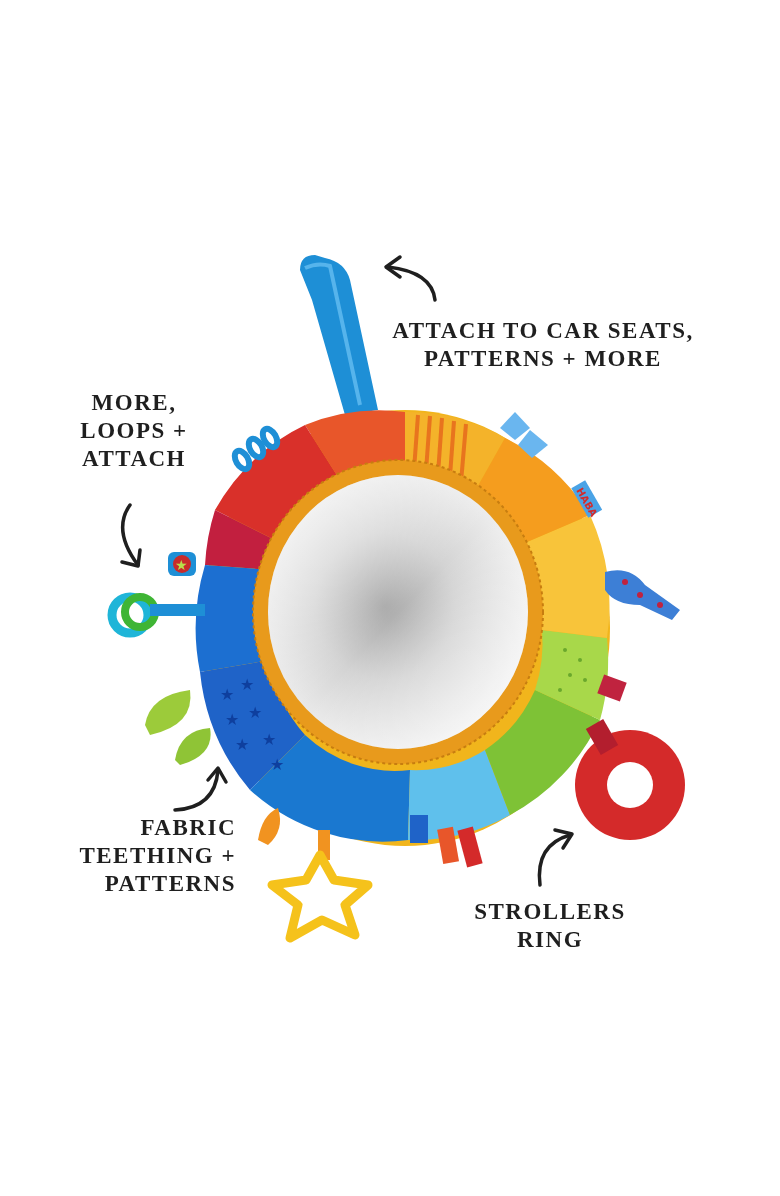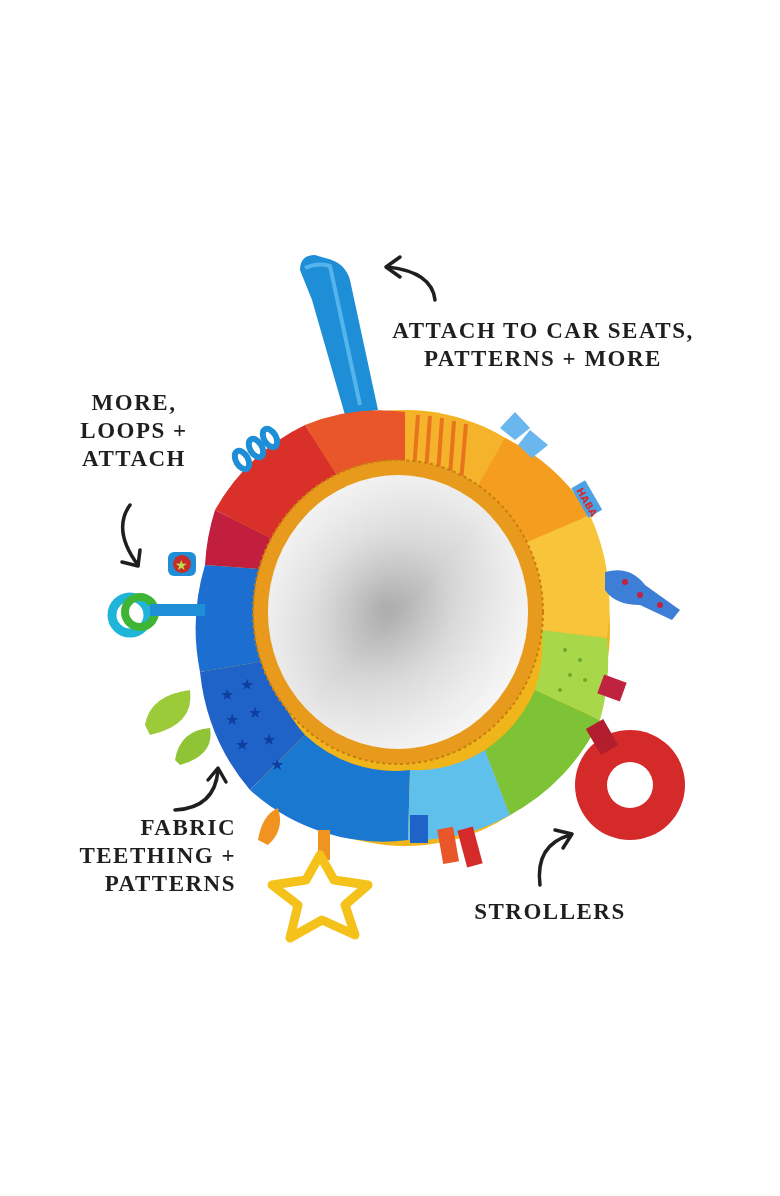--- a/index.html
+++ b/index.html
@@ -162,13 +162,14 @@
 </div>
 
 <div class="label" style="left:66px; top:814px; width:170px;text-align:right;">
   <span>FABRIC</span>
   <span>TEETHING +</span>
   <span>PATTERNS</span>
 </div>
 
 <div class="label" style="left:470px; top:898px; width:160px;">
   <span>STROLLERS</span>
+  <span>RING</span>
 </div>
 
 </body></html>

